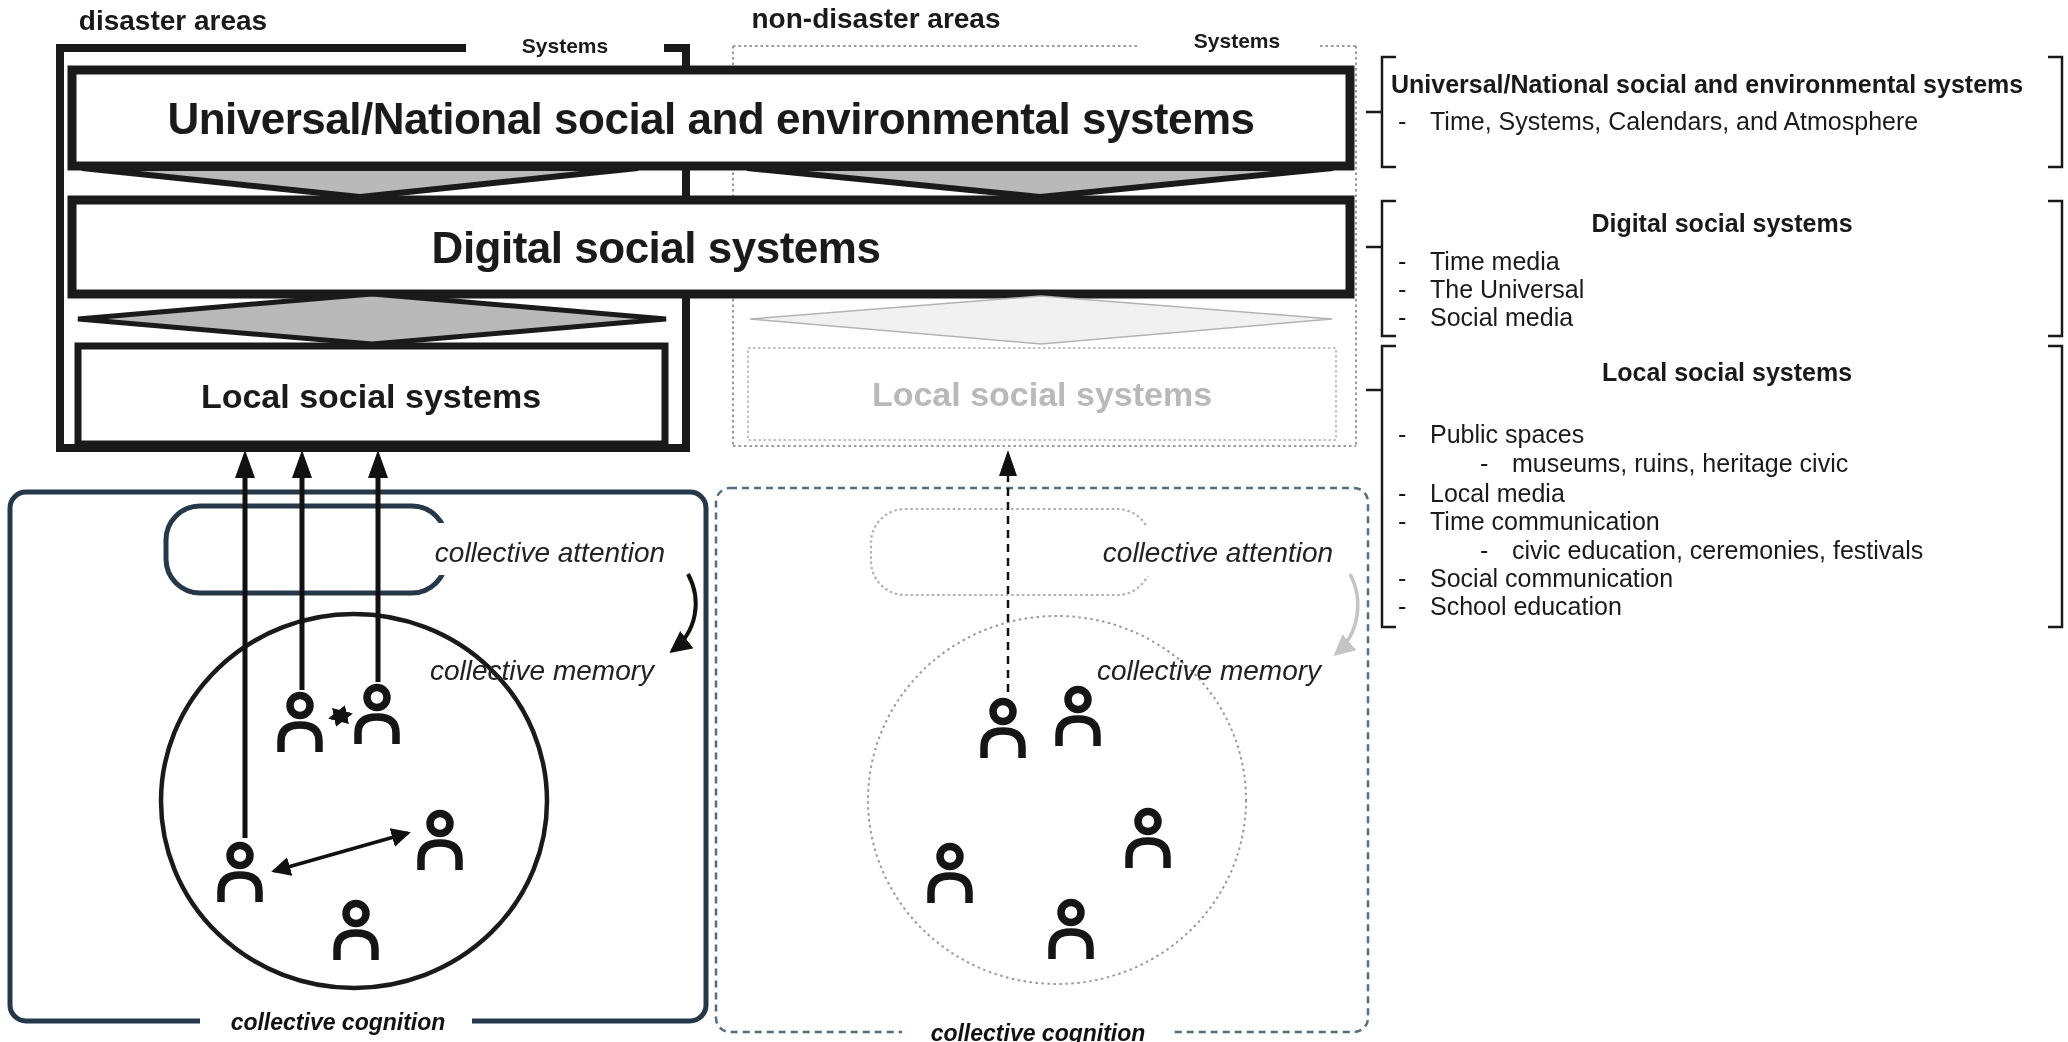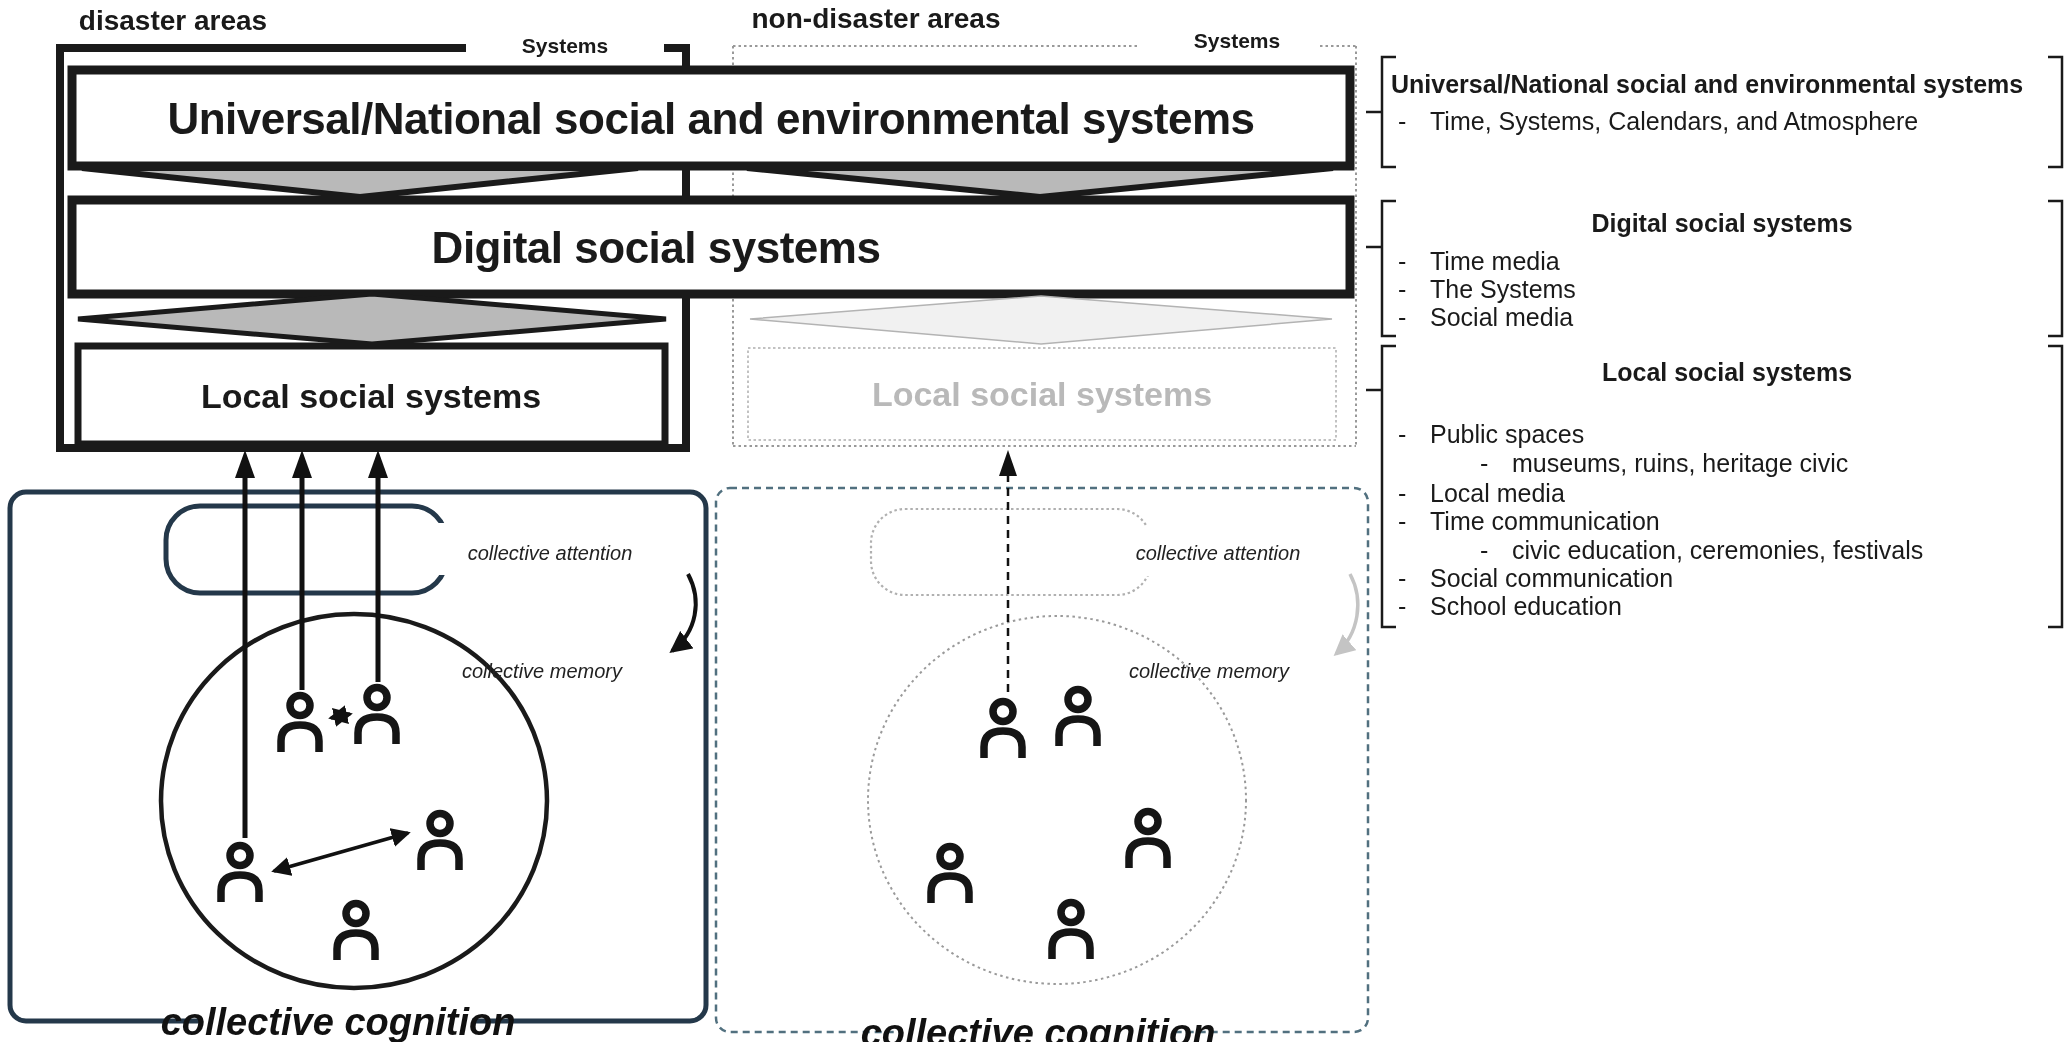--- a/index.html
+++ b/index.html
@@ -6,22 +6,22 @@
   #canvas{position:relative;width:2068px;height:1042px;background:#ffffff;overflow:hidden;
           font-family:"Liberation Sans",sans-serif;}
   #art{position:absolute;left:0;top:0;}
   .t{position:absolute;white-space:nowrap;color:#1a1a1a;line-height:1;
      font-family:"Liberation Sans",sans-serif;transform:translate(-50%,-50%);}
   .toplabel{font-size:28px;font-weight:700;}
   .sysname{font-size:21px;font-weight:700;}
   .title-xl{font-size:44px;font-weight:700;letter-spacing:-0.5px;}
   .title-l{font-size:34px;font-weight:700;}
   .faded{color:#b9b9b9;}
-  .ital{font-style:italic;font-size:20px;color:#222;}
-  .ital-b{font-style:italic;font-size:38px;font-weight:700;color:#111;}
+  .ital{font-style:italic;font-size:28px;color:#222;}
+  .ital-b{font-style:italic;font-size:23px;font-weight:700;color:#111;}
   .leg{position:absolute;display:flex;gap:18px;font-size:25px;color:#1a1a1a;
        white-space:nowrap;transform:translate(0,-50%);line-height:1;}
   .leg .dash{width:14px;}
   .leg-h{position:absolute;font-size:25px;font-weight:700;color:#1a1a1a;white-space:nowrap;
          transform:translate(-50%,-50%);line-height:1;}
   .leg-h.left-anchor{transform:translate(0,-50%);}
 </style>
 </head>
 <body>
 
@@ -155,21 +155,21 @@
     <span>Time, Systems, Calendars, and Atmosphere</span>
   </div>
 
   <div class="leg-h" style="left:1722px;top:223px;">Digital social systems</div>
   <div class="leg" style="left:1398px;top:261px;">
     <span class="dash">-</span>
     <span>Time media</span>
   </div>
   <div class="leg" style="left:1398px;top:289px;">
     <span class="dash">-</span>
-    <span>The Systems</span>
+    <span>The Universal</span>
   </div>
   <div class="leg" style="left:1398px;top:317px;">
     <span class="dash">-</span>
     <span>Social media</span>
   </div>
 
   <div class="leg-h" style="left:1727px;top:372px;">Local social systems</div>
   <div class="leg" style="left:1398px;top:434px;">
     <span class="dash">-</span>
     <span>Public spaces</span>

